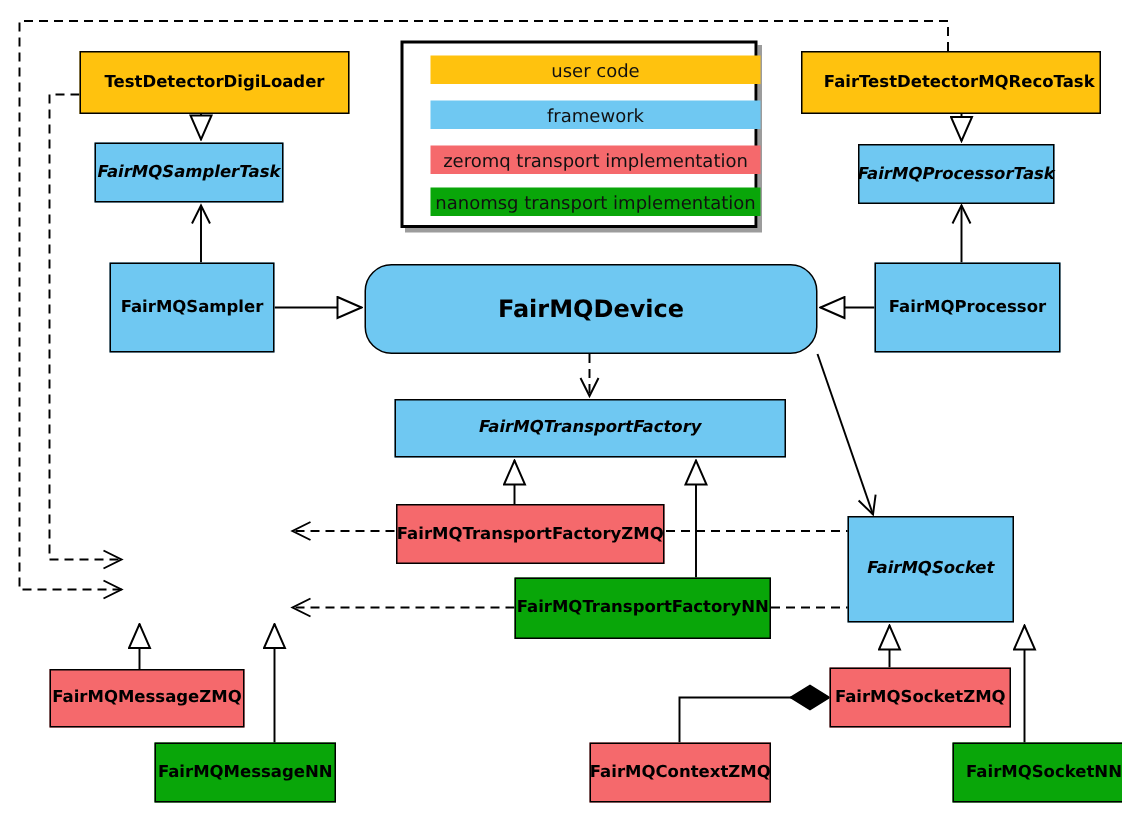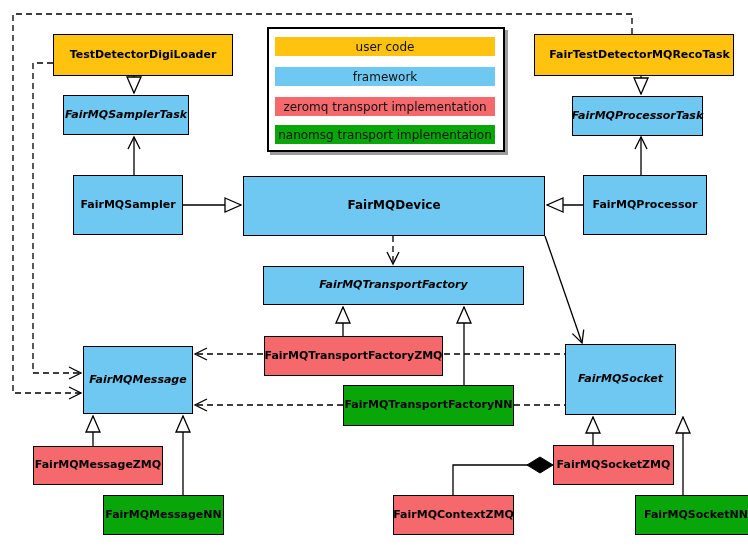--- a/index.html
+++ b/index.html
@@ -8,28 +8,28 @@
     font-family:"DejaVu Sans","Liberation Sans",sans-serif;
   }
   #edges{position:absolute;left:0;top:0;width:748px;height:549px;}
   .node{
     position:absolute;display:flex;align-items:center;justify-content:center;
     border:1.5px solid #000;box-sizing:border-box;
     font-size:11px;font-weight:bold;color:#000;text-align:center;
     white-space:nowrap;line-height:1.1;
   }
   .node.abstract{font-style:italic;}
-  .node.big{font-size:12px;}
+  .node.big{font-size:16px;border-radius:18px;}
   .legend{
     position:absolute;left:267px;top:27px;width:238px;height:125px;
     background:#fff;border:2px solid #000;box-sizing:border-box;
     box-shadow:3px 3px 0 #9c9c9c;
   }
   .legend-bar{
-    position:absolute;left:6px;width:220px;height:19px;
+    position:absolute;left:18px;width:220px;height:19px;
     display:flex;align-items:center;justify-content:center;
     font-size:12px;color:#111;white-space:nowrap;
   }
   .lb0{top:8px;}.lb1{top:38px;}.lb2{top:68px;}.lb3{top:96px;}
   .edge{fill:none;stroke:#000;stroke-width:1.3;}
   .edge.dashed{stroke-dasharray:6 4;}
 </style>
 </head>
 <body>
 
@@ -81,21 +81,20 @@
 
   <div class="node" style="left: 53px; top: 34px; width: 180px; height: 42px; background: rgb(255, 194, 14);">TestDetectorDigiLoader</div>
   <div class="node" style="left: 534px; top: 34px; width: 200px; height: 42px; background: rgb(255, 194, 14); padding-left: 11px;">FairTestDetectorMQRecoTask</div>
 
   <div class="node abstract" style="left: 63px; top: 95px; width: 126px; height: 40px; background: rgb(111, 200, 242);">FairMQSamplerTask</div>
   <div class="node abstract" style="left: 572px; top: 96px; width: 131px; height: 40px; background: rgb(111, 200, 242);">FairMQProcessorTask</div>
   <div class="node" style="left: 73px; top: 175px; width: 110px; height: 60px; background: rgb(111, 200, 242);">FairMQSampler</div>
   <div class="node big" style="left: 243px; top: 176px; width: 302px; height: 60px; background: rgb(111, 200, 242);">FairMQDevice</div>
   <div class="node" style="left: 583px; top: 175px; width: 124px; height: 60px; background: rgb(111, 200, 242);">FairMQProcessor</div>
   <div class="node abstract" style="left: 263px; top: 266px; width: 261px; height: 39px; background: rgb(111, 200, 242);">FairMQTransportFactory</div>
-  <div class="node abstract" style="left: 83px; top: 346px; width: 110px; height: 68px; background: rgb(111, 200, 242);">FairMQMessage</div>
   <div class="node abstract" style="left: 565px; top: 344px; width: 111px; height: 71px; background: rgb(111, 200, 242);">FairMQSocket</div>
 
   <div class="node" style="left: 33px; top: 446px; width: 130px; height: 39px; background: rgb(245, 105, 108);">FairMQMessageZMQ</div>
   <div class="node" style="left: 264px; top: 336px; width: 179px; height: 40px; background: rgb(245, 105, 108);">FairMQTransportFactoryZMQ</div>
   <div class="node" style="left: 553px; top: 445px; width: 121px; height: 40px; background: rgb(245, 105, 108);">FairMQSocketZMQ</div>
   <div class="node" style="left: 393px; top: 495px; width: 121px; height: 40px; background: rgb(245, 105, 108);">FairMQContextZMQ</div>
 
   <div class="node" style="left: 343px; top: 385px; width: 171px; height: 41px; background: rgb(9, 166, 9);">FairMQTransportFactoryNN</div>
   <div class="node" style="left: 103px; top: 495px; width: 121px; height: 40px; background: rgb(9, 166, 9);">FairMQMessageNN</div>
   <div class="node" style="left: 603px; top: 495px; width: 122px; height: 40px; background: rgb(9, 166, 9); margin-left: 32px;">FairMQSocketNN</div>

